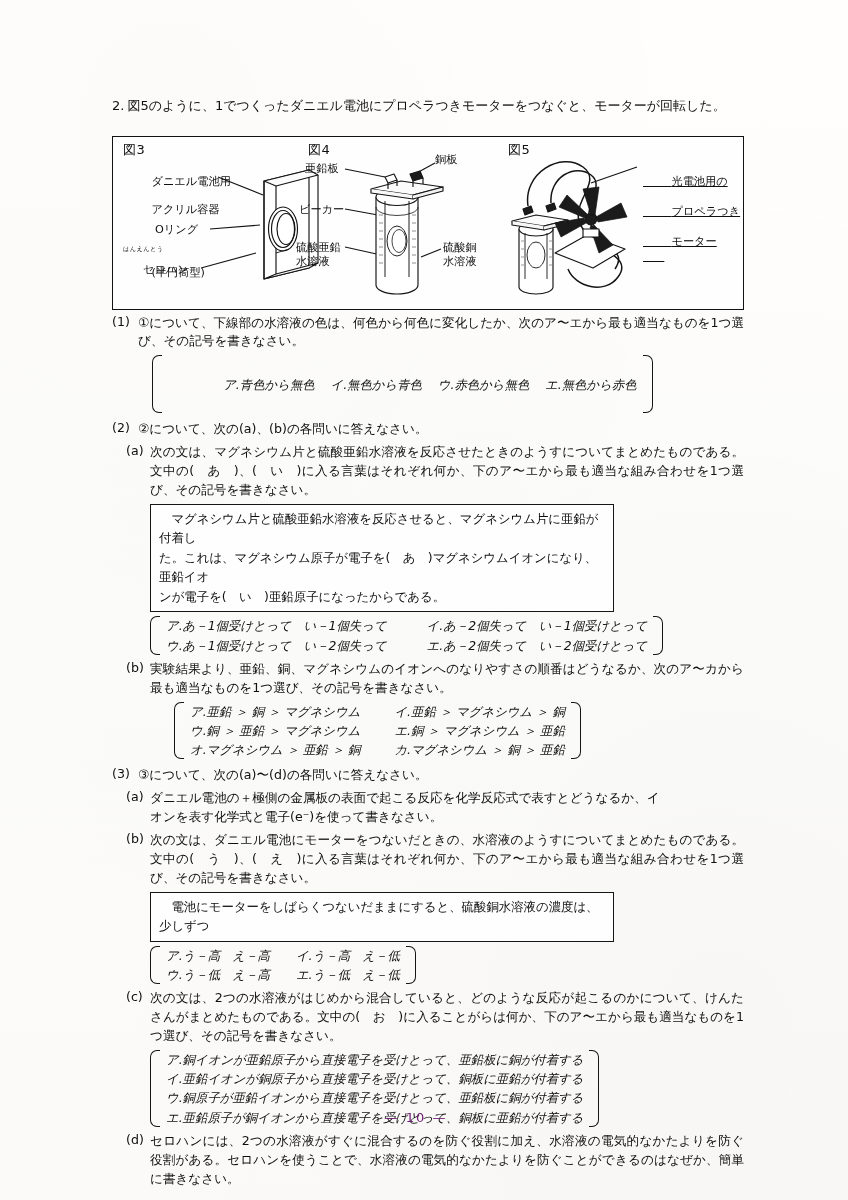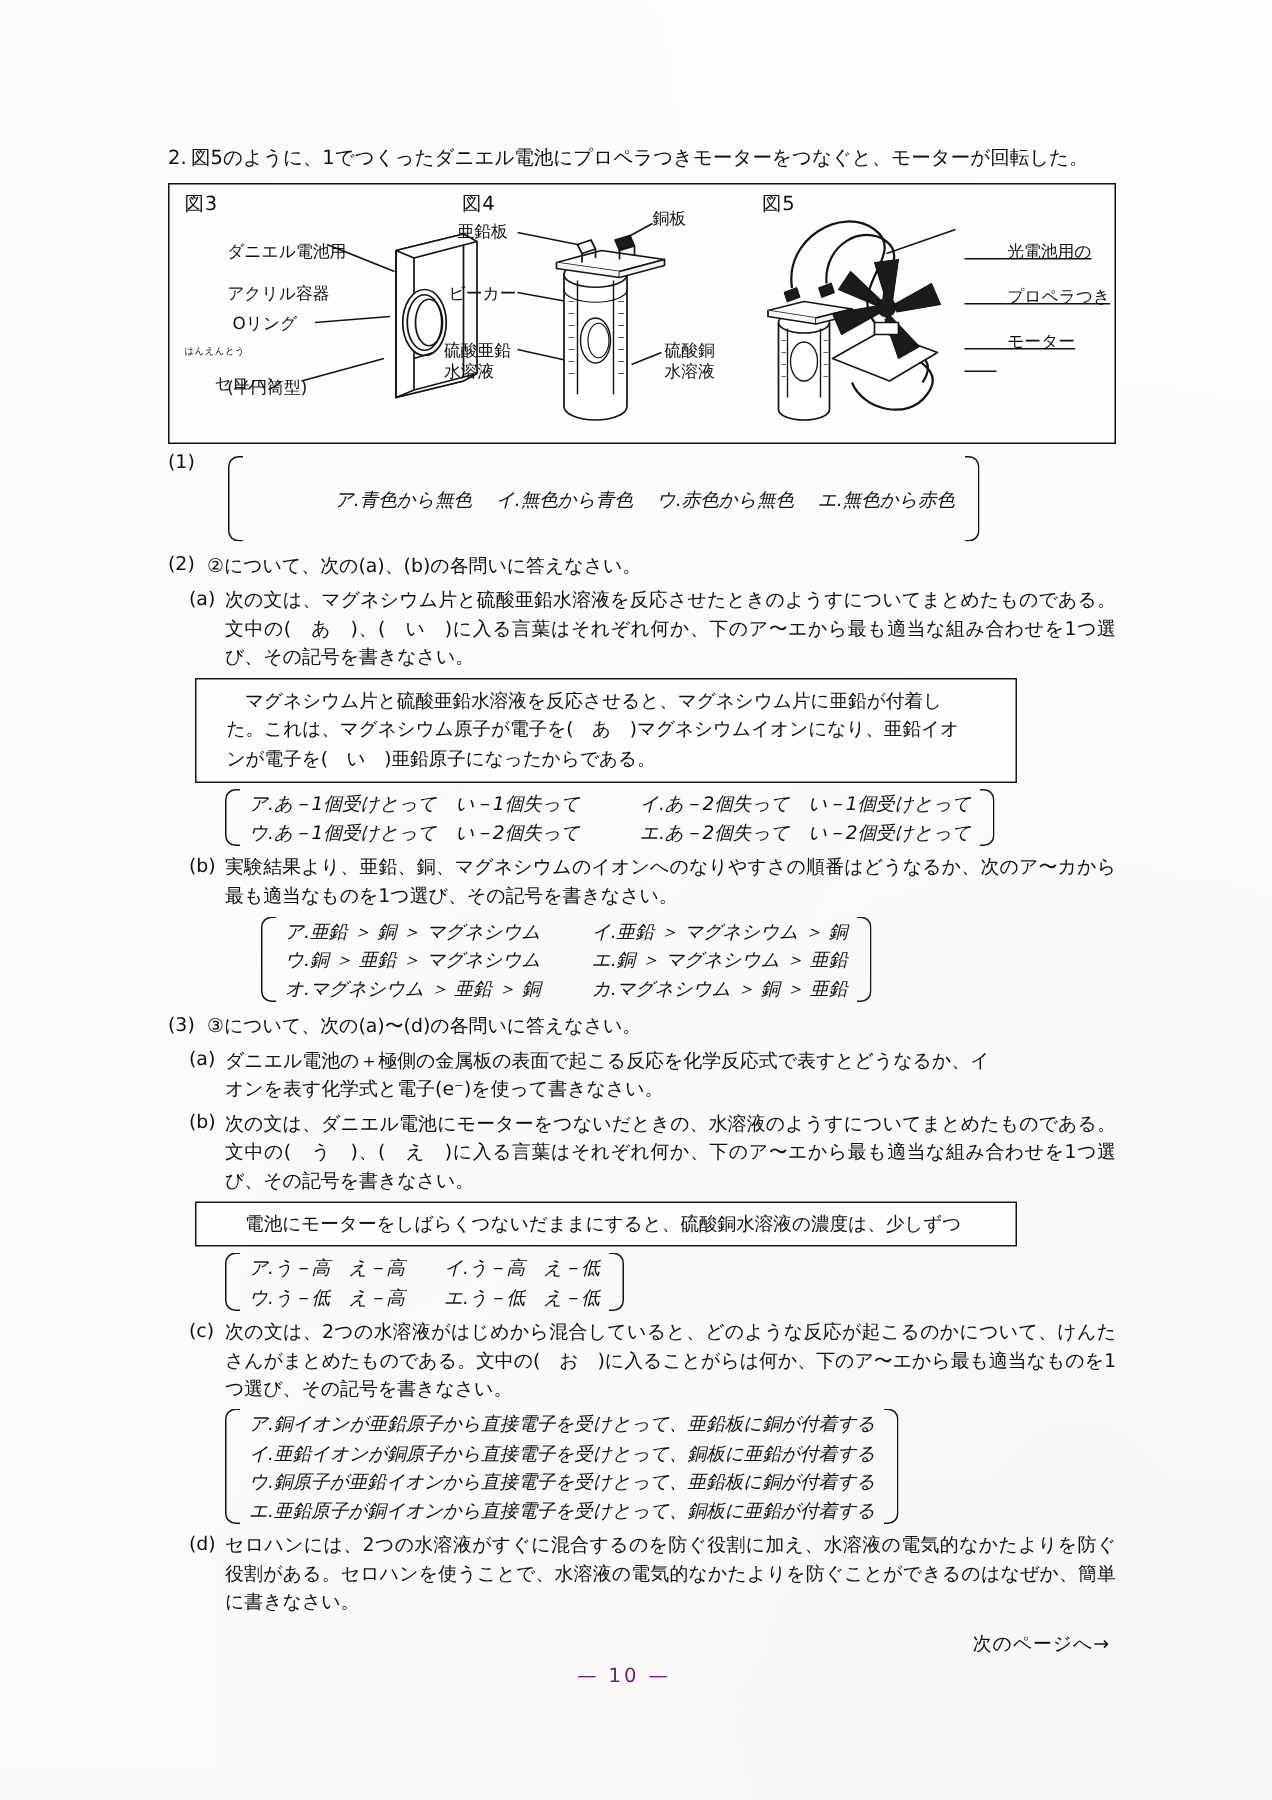--- a/index.html
+++ b/index.html
@@ -46,21 +46,21 @@
   }
   .intro-num {
     flex: 0 0 auto;
     padding-right: 3px;
     white-space: pre;
   }
   .intro-body { flex: 1 1 auto; }
 
   
   .figure-box {
-    margin-top: 6px;
+    margin-top: 20px;
     border: 1.4px solid #121212;
     height: 172px;
     position: relative;
     background: #fefefe;
   }
   .fig-label {
     position: absolute;
     font-size: 13px;
     letter-spacing: 0.5px;
   }
@@ -132,25 +132,25 @@
     display: grid;
     grid-template-columns: auto auto;
     column-gap: 26px;
     row-gap: 0;
   }
   .choice-grid.wide { column-gap: 40px; }
 
   
   .stmt {
     border: 1.3px solid #161616;
-    margin: 4px 0 3px 18px;
-    padding: 4px 8px 5px 20px;
+    margin: 4px 0 3px 38px;
+    padding: 4px 8px 5px 8px;
     font-size: 12.4px;
     line-height: 1.58;
-    width: 548px;
+    width: 464px;
     box-sizing: border-box;
     background: #fefefe;
   }
   .stmt p { margin: 0; text-indent: 1em; }
   .stmt p.cont { text-indent: 0; }
   .rb {
     position: relative;
     display: inline-block;
   }
   .rb > .rt {
@@ -320,20 +320,21 @@
           </g>
 
           <path d="M470,92 L486,92 L486,100 L470,100 Z" fill="#ffffff"></path>
         </g>
       </svg>
     </div>
 
     <div class="q">
       <div class="q-num">(1)</div>
       <div class="q-body">
+        <div class="q-text">①について、下線部の水溶液の色は、何色から何色に変化したか、次のア〜エから最も適当なものを1つ選び、その記号を書きなさい。</div>
         <div class="choices">
           <div class="brk left"></div>
           <div class="choice-lines">
             <div class="choice-row">
               <span>ア.青色から無色</span>&nbsp;&nbsp;&nbsp;&nbsp;<span>イ.無色から青色</span>&nbsp;&nbsp;&nbsp;&nbsp;<span>ウ.赤色から無色</span>&nbsp;&nbsp;&nbsp;&nbsp;<span>エ.無色から赤色</span>
             </div>
           </div>
           <div class="brk right"></div>
         </div>
       </div>

